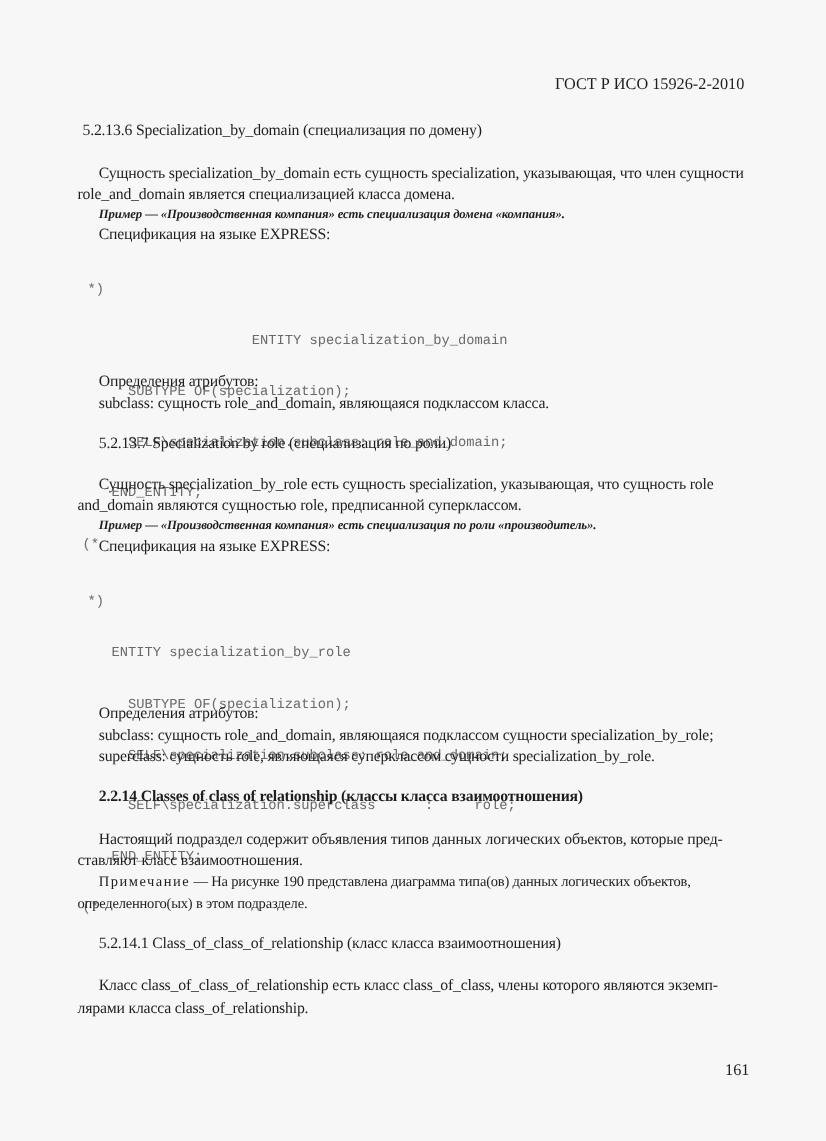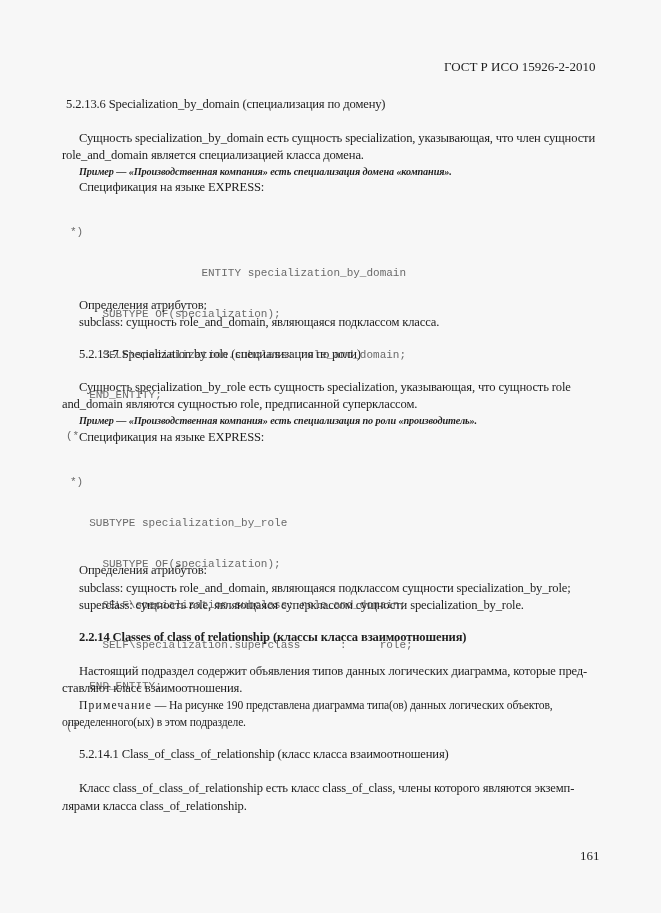--- a/index.html
+++ b/index.html
@@ -51,34 +51,34 @@
   <div class="abs t" style="left:79px; top:315px;">subclass: сущность role_and_domain, являющаяся подклассом класса.</div>
 
   <div class="abs t" style="left:79px; top:347px;">5.2.13.7 Specialization by role (специализация по роли)</div>
   <div class="abs t" style="left:79px; top:380px;">Сущность specialization_by_role есть сущность specialization, указывающая, что сущность role</div>
   <div class="abs t" style="left:62px; top:397px;">and_domain являются сущностью role, предписанной суперклассом.</div>
   <div class="abs ex" style="left:79px; top:415px;">Пример — «Производственная компания» есть специализация по роли «производитель».</div>
   <div class="abs t" style="left:79px; top:430px;">Спецификация на языке EXPRESS:</div>
 
   <div class="abs code" style="left:70px; top:449px;">
     <div>*)</div>
-    <div style="margin-left:6px;">  SUBTYPE specialization_by_role</div>
+    <div style="margin-left:6px;">  ENTITY specialization_by_role</div>
     <div style="margin-left:6px;">    SUBTYPE OF(specialization);</div>
     <div style="margin-left:6px;">    SELF\specialization.subclass: role_and_domain;</div>
     <div style="margin-left:6px;">    SELF\specialization.superclass      :     role;</div>
     <div style="margin-left:6px;">  END_ENTITY;</div>
     <div style="margin-left:-4px;">(*</div>
   </div>
 
   <div class="abs t" style="left:79px; top:563px;">Определения атрибутов:</div>
   <div class="abs t" style="left:79px; top:581px;">subclass: сущность role_and_domain, являющаяся подклассом сущности specialization_by_role;</div>
   <div class="abs t" style="left:79px; top:598px;text-align:center;">superclass: сущность role, являющаяся суперклассом сущности specialization_by_role.</div>
 
   <div class="abs t bold" style="left:79px; top:630px;">2.2.14 Classes of class of relationship (классы класса взаимоотношения)</div>
-  <div class="abs t" style="left:79px; top:664px;">Настоящий подраздел содержит объявления типов данных логических диаграмма, которые пред-</div>
+  <div class="abs t" style="left:79px; top:664px;">Настоящий подраздел содержит объявления типов данных логических объектов, которые пред-</div>
   <div class="abs t" style="left:62px; top:681px;">ставляют класс взаимоотношения.</div>
   <div class="abs t" style="left:79px; top:699px; font-size:11.6px;"><span class="note-label">Примечание</span><span> — На рисунке 190 представлена диаграмма типа(ов) данных логических объектов,</span></div>
   <div class="abs t" style="left:62px; top:716px; font-size:11.6px;">определенного(ых) в этом подразделе.</div>
 
   <div class="abs t" style="left:79px; top:747px;">5.2.14.1 Class_of_class_of_relationship (класс класса взаимоотношения)</div>
   <div class="abs t" style="left:79px; top:781px;">Класс class_of_class_of_relationship есть класс class_of_class, члены которого являются экземп-</div>
   <div class="abs t" style="left:62px; top:799px;">лярами класса class_of_relationship.</div>
 
   <div class="abs hdr" style="left:580px; top:848px;">161</div>
 </div>

